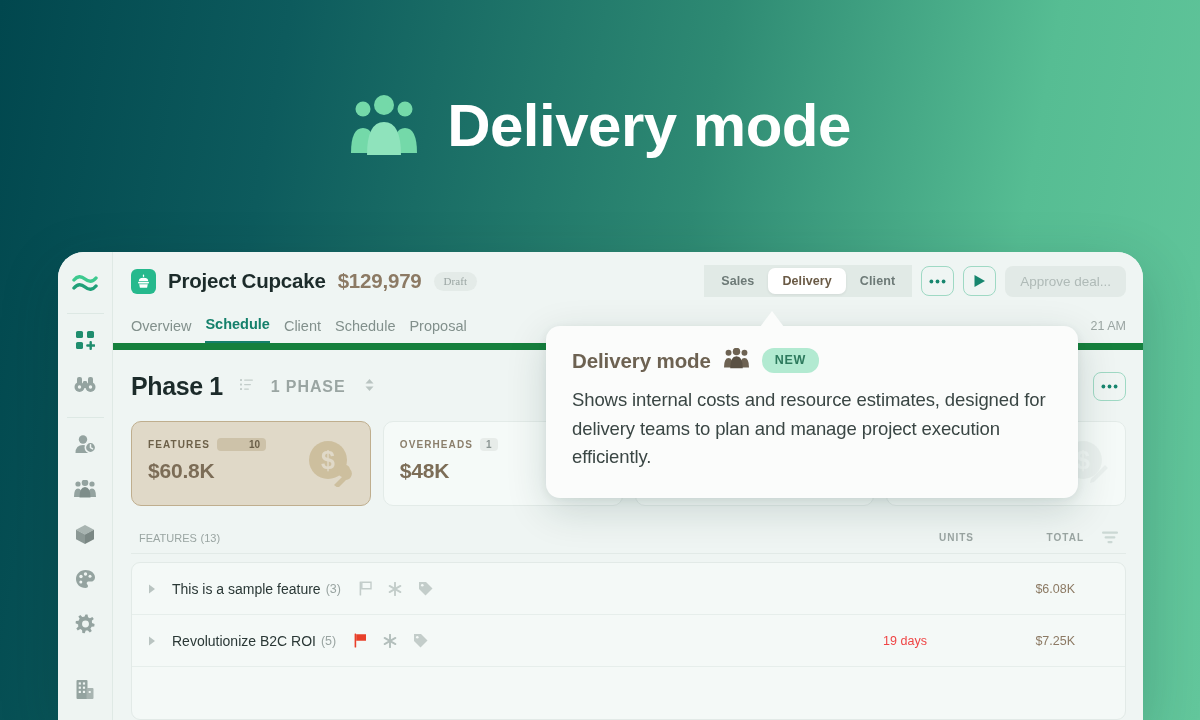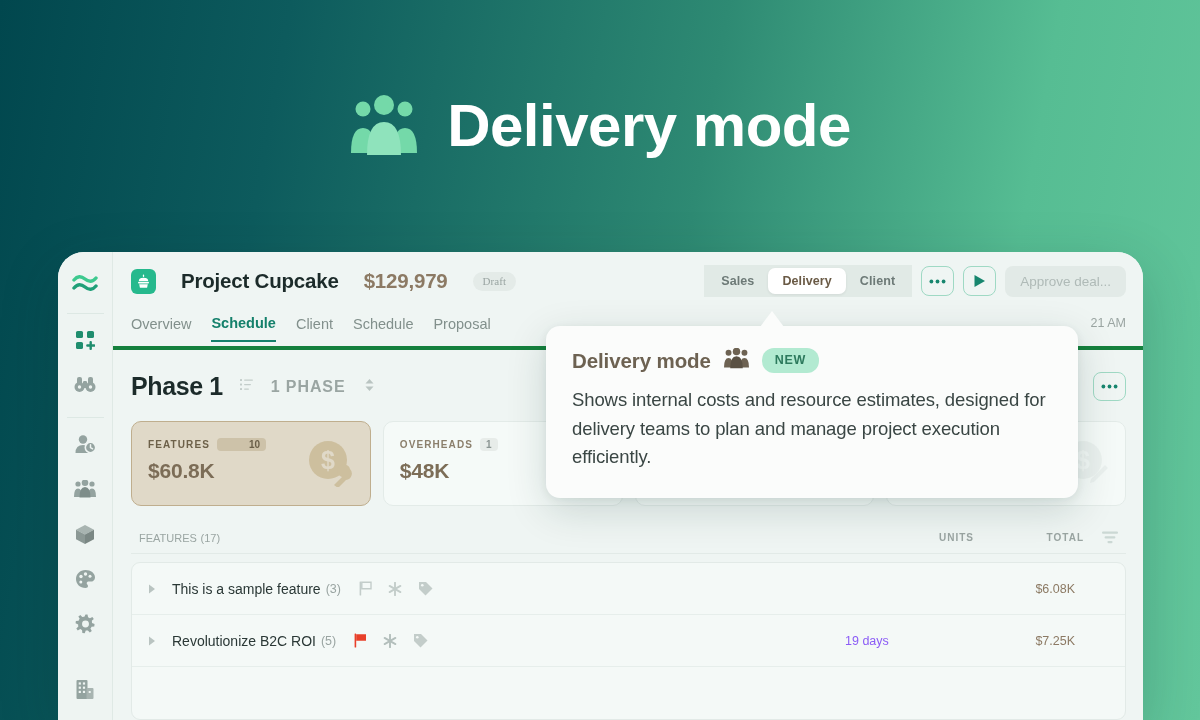--- a/index.html
+++ b/index.html
@@ -44,21 +44,21 @@
     width: 34px; height: 34px; display: flex; align-items: center; justify-content: center;
     margin-bottom: 11px; border-radius: 7px; cursor: pointer;
   }
   .sb-bottom { position: absolute; bottom: 16px; left: 50%; transform: translateX(-50%); }
 
   
   .main { flex: 1; display: flex; flex-direction: column; background: #eff5f3; min-width: 0; }
 
   .topbar {
     height: 58px; flex: 0 0 58px; display: flex; align-items: center;
-    padding: 0 0 0 18px; gap: 25px;
+    padding: 0 0 0 18px; gap: 12px;
   }
   .cupcake-ico {
     width: 25px; height: 25px; border-radius: 6px; background: #26b98d;
     display: flex; align-items: center; justify-content: center; flex: 0 0 25px;
   }
   .proj-name { font-size: 20.5px; font-weight: 700; color: #1c2b2a; letter-spacing: -0.2px; }
   .proj-price { font-size: 20.5px; font-weight: 600; color: #8c7a64; letter-spacing: -0.2px; }
   .draft-badge {
     font-size: 11px; color: #9aa5a2; background: #e4ebe8; border-radius: 10px;
     padding: 3px 10px 4px; letter-spacing: 0.1px; font-family: Liberation Serif, serif;
@@ -78,22 +78,22 @@
     width: 33px; height: 30px; border: 1.5px solid #9fd9c4; border-radius: 8px;
     display: flex; align-items: center; justify-content: center; cursor: pointer;
     background: transparent;
   }
   .approve-btn {
     background: #e2eae7; color: #afbab7; font-size: 13.5px; border-radius: 8px;
     padding: 8px 15px; white-space: nowrap; cursor: pointer;
   }
 
   .tabsbar {
-    height: 40px; flex: 0 0 40px; display: flex; align-items: center;
-    padding: 0 17px 0 18px; gap: 20px; border-bottom: 4px solid #15803d;
+    height: 40px; flex: 0 0 40px; display: flex; align-items: flex-end;
+    padding: 0 17px 0 18px; gap: 14px; border-bottom: 7px solid #15803d;
     position: relative;
   }
   .tab {
     font-size: 14.5px; color: #82908c; padding-bottom: 9px; cursor: pointer;
     font-weight: 500; white-space: nowrap;
   }
   .tab.active { color: #14806b; font-weight: 700; border-bottom: 2.5px solid #14806b; }
   .timestamp { margin-left: auto; font-size: 12.5px; color: #9aa5a2; padding-bottom: 10px; white-space: nowrap; }
 
   .content { flex: 1; padding: 22px 17px 0 18px; min-height: 0; overflow: hidden; }
@@ -137,21 +137,21 @@
   .th-total { width: 110px; text-align: right; font-size: 10px; font-weight: 700; color: #9aa5a2; letter-spacing: 1px; }
   .th-filter { width: 34px; display: flex; justify-content: flex-end; cursor: pointer; }
 
   .table-body { margin-top: 8px; border: 1px solid #e2eae7; border-radius: 9px; background: #f4f9f7; overflow: hidden; }
   .trow { display: flex; align-items: center; height: 52px; padding: 0 16px; border-bottom: 1px solid #e6eeeb; }
   .trow:last-child { border-bottom: none; }
   .row-caret { width: 16px; flex: 0 0 16px; display: flex; align-items: center; }
   .row-name { font-size: 14px; color: #2a3836; white-space: nowrap; margin-left: 8px; }
   .row-sub { font-size: 12.5px; color: #9aa5a2; margin-left: 5px; }
   .row-icons { display: flex; align-items: center; gap: 16px; margin-left: 18px; }
-  .row-units { margin-left: auto; width: 120px; text-align: left; font-size: 12.5px; color: #8b5cf6; }
+  .row-units { margin-left: auto; width: 120px; text-align: center; font-size: 12.5px; color: #ef4444; }
   .row-total { width: 110px; text-align: right; font-size: 12.5px; color: #8c7a64; }
   .row-spacer { width: 34px; }
 
   
   .tooltip {
     position: absolute; left: 546px; top: 326px; width: 532px;
     background: #fbfcfb; border-radius: 14px; padding: 22px 26px 26px 26px;
     box-shadow: 0 12px 40px rgba(0,50,45,0.16), 0 2px 8px rgba(0,50,45,0.07);
     z-index: 40;
   }
@@ -409,21 +409,21 @@
               <text x="22" y="30" font-family="Liberation Sans, sans-serif" font-size="25" font-weight="700" fill="#f2f7f5" text-anchor="middle">$</text>
               <path d="M44 26 L47 29 L33 43 L29 44 L30 40 Z" fill="#e4ebe8"></path>
             </svg>
           </div>
         </div>
       </div>
 
       <div class="table-head">
         <div class="th-title">
           <span>FEATURES</span>
-          <span>(17)</span>
+          <span>(13)</span>
         </div>
         <div class="th-units">UNITS</div>
         <div class="th-total">TOTAL</div>
         <div class="th-filter">
           <svg width="16" height="13" viewBox="0 0 16 13">
             <rect x="0" y="0.5" width="16" height="2.3" rx="1.1" fill="#cbd8d4"></rect>
             <rect x="2.6" y="5.2" width="10.8" height="2.3" rx="1.1" fill="#cbd8d4"></rect>
             <rect x="5.4" y="9.9" width="5.2" height="2.3" rx="1.1" fill="#cbd8d4"></rect>
           </svg>
         </div>

